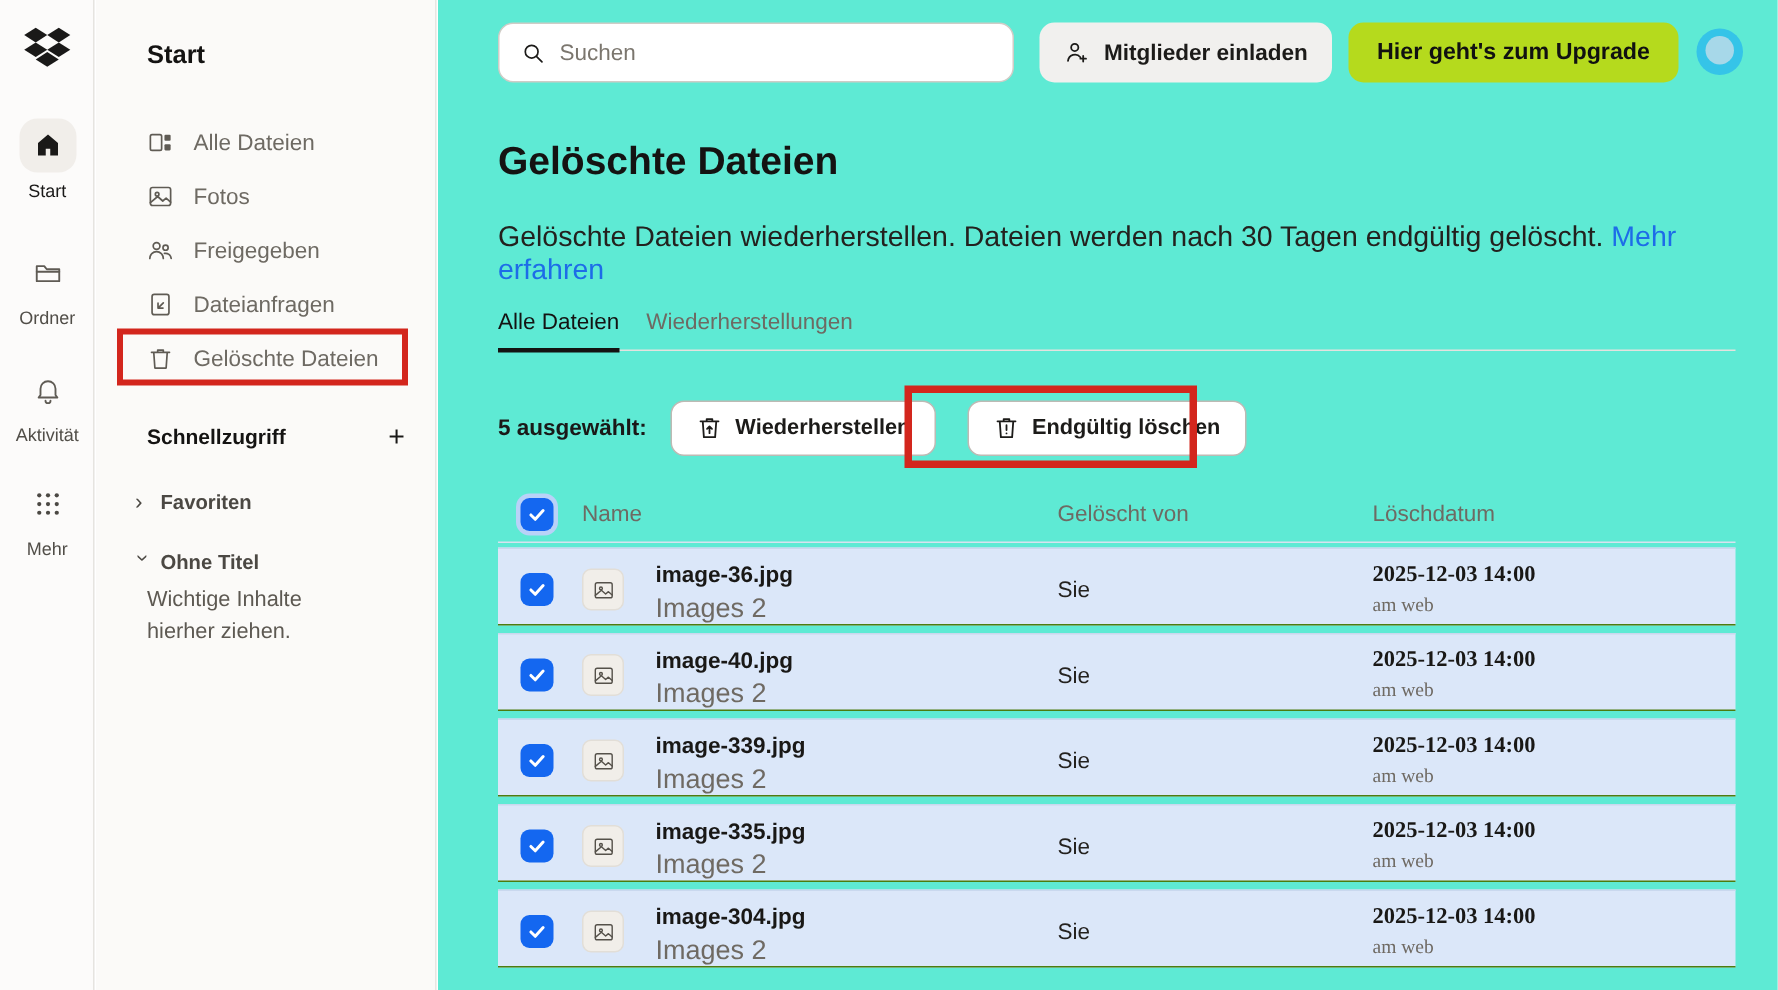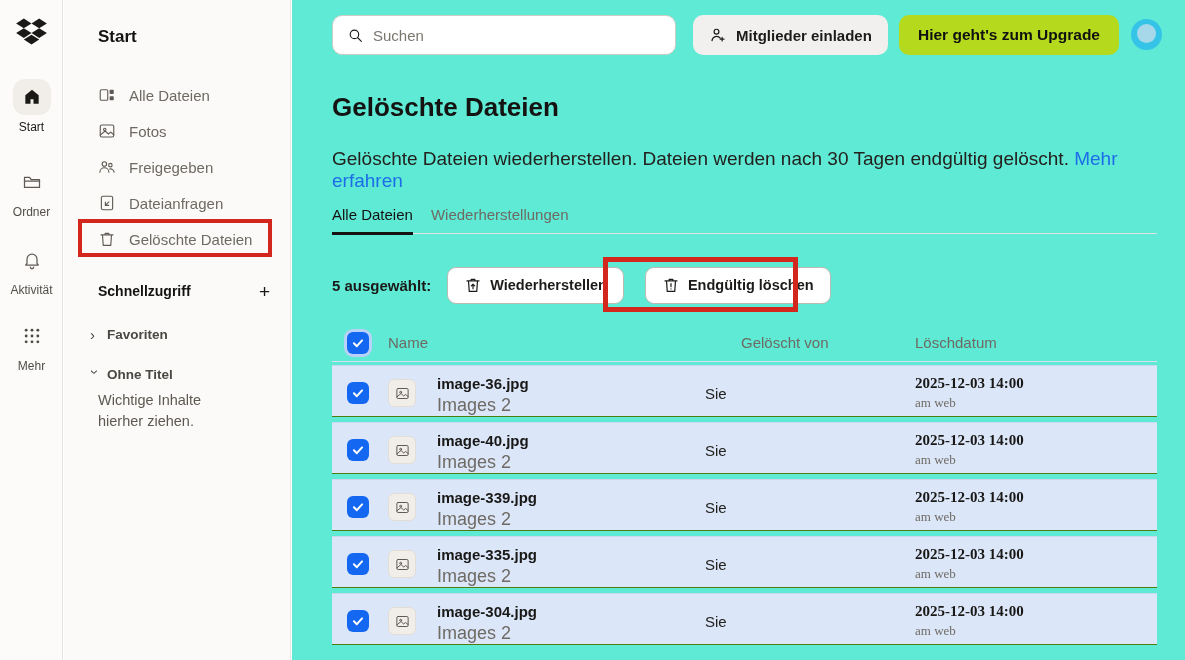--- a/index.html
+++ b/index.html
@@ -77,21 +77,21 @@
   .btn-action { height:37px; padding:0 16px; background:#fff; border:1px solid #bdbab4;
                 border-radius:9px; cursor:pointer; display:flex; align-items:center; gap:8px;
                 font-family:"Liberation Sans", sans-serif; font-size:14.5px; font-weight:700; color:#1c1b19; }
   .btn-action + .btn-action { margin-left:21px; }
 
   
   .table { position:absolute; left:40px; top:330px; width:825px; }
   .t-head { position:relative; height:31px; }
   .t-sep { position:absolute; left:0; top:31px; width:825px; height:1px; background:#d8e2f0; }
   .th { position:absolute; top:4px; font-size:15px; color:#6e6a63; }
-  .th.c1 { left:56px; } .th.c2 { left:373px;margin-left:36px; } .th.c3 { left:583px; }
+  .th.c1 { left:56px; } .th.c2 { left:373px; } .th.c3 { left:583px; }
 
   .checkbox { width:22px; height:22px; border-radius:6px; background:#1467f0; cursor:pointer;
               display:flex; align-items:center; justify-content:center; }
   .checkbox.ring { box-shadow:0 0 0 3px #b9d2f8; }
   .t-head .checkbox { position:absolute; left:15px; top:2px; }
 
   .t-row { position:absolute; left:0; width:825px; height:52px; background:#dbe7f9;
            border-top:1px solid #c9d8ee; border-bottom:1px solid #4d7c0f; cursor:pointer; }
   .t-row .checkbox { position:absolute; left:15px; top:16px; }
   .thumb { position:absolute; left:56px; top:13px; width:28px; height:28px; border-radius:6px;

